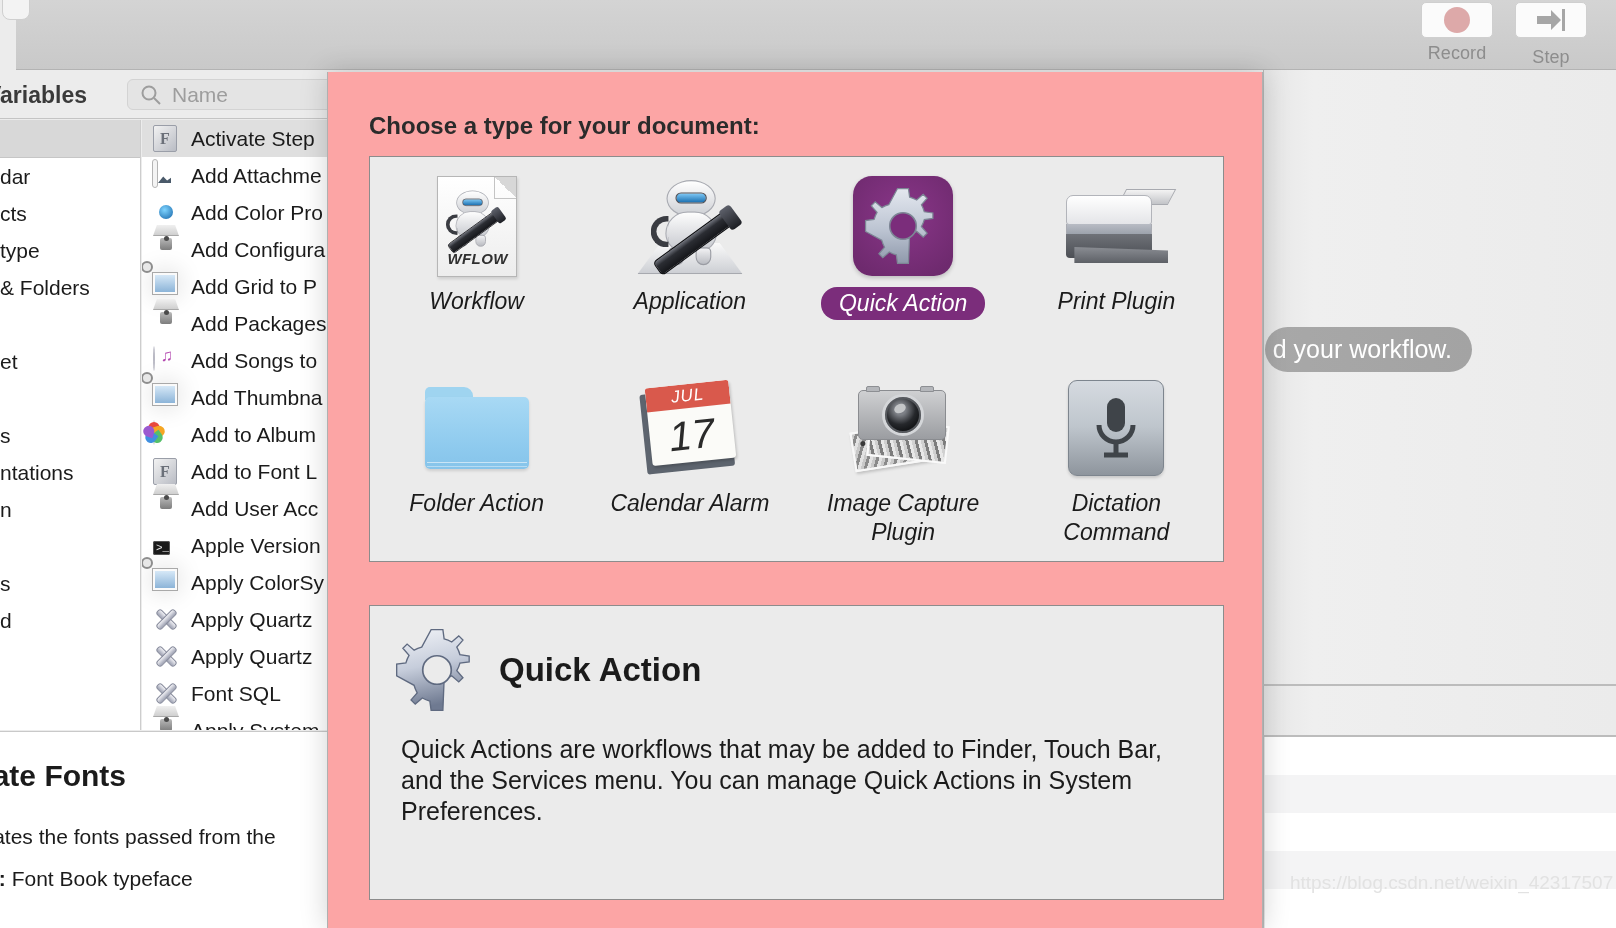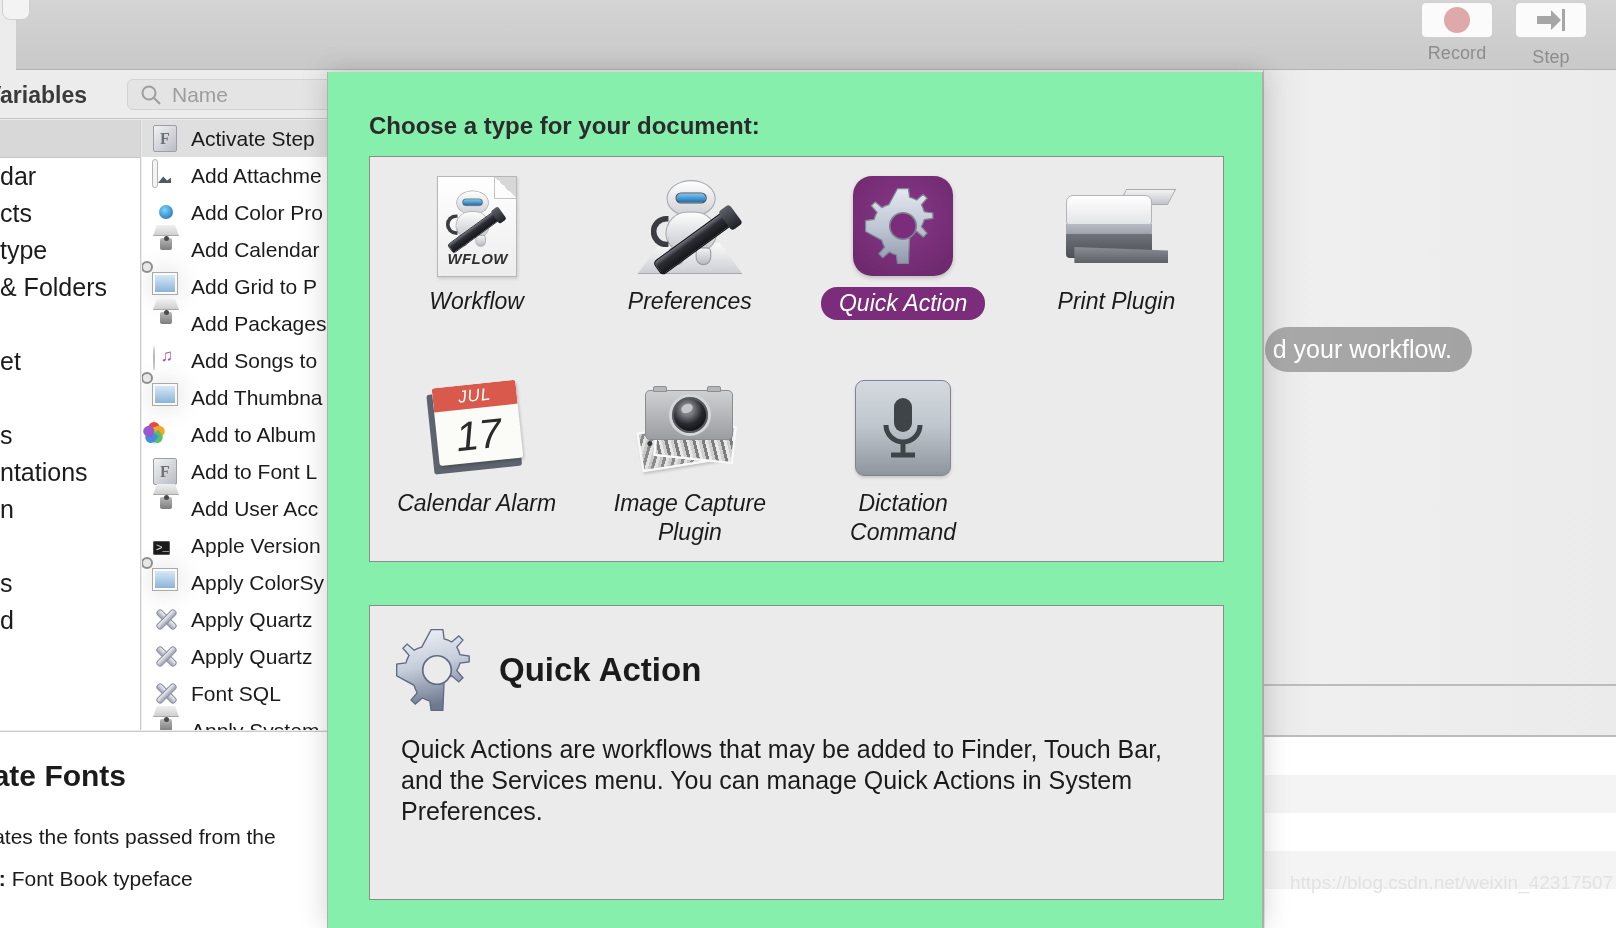--- a/index.html
+++ b/index.html
@@ -57,21 +57,21 @@
   .search-field .ph { font-size: 21px; color: #9d9d9d; }
 
   
   .sidebar {
     position: absolute; left: 0; top: 120px; width: 141px; height: 610px;
     background: #ffffff; border-right: 1px solid #cdcdcd;
   }
   .sb-head { height: 38px; background: #d8d8d8; border-bottom: 1px solid #c6c6c6; }
   .sb-item {
     height: 37px; display: flex; align-items: center;
-    font-size: 25px; color: #1b1b1b; padding-left: 0px;
+    font-size: 21px; color: #1b1b1b; padding-left: 0px;
     white-space: nowrap; overflow: hidden;
   }
   .sb-spacer { height: 37px; }
 
   
   .lib-list {
     position: absolute; left: 142px; top: 120px; width: 480px; height: 610px;
     background: #ffffff; overflow: hidden;
   }
   .lib-row {
@@ -213,21 +213,21 @@
   .band.w { background: #ffffff; }
   .band.g { background: #f4f4f5; }
   .watermark {
     position: absolute; left: 1290px; top: 872px;
     font-size: 19px; color: #e2e2e2; white-space: nowrap;
   }
 
   
   .sheet {
     position: absolute; left: 327px; top: 72px; width: 936px; height: 856px;
-    background: #86efac;
+    background: #fca5a5;
     border-left: 1px solid #b0b0b0; border-right: 1px solid #b0b0b0;
     box-shadow: 0 0 26px rgba(0,0,0,.18);
   }
   .sheet-title {
     position: absolute; left: 41px; top: 40px;
     font-size: 24px; font-weight: bold; color: #2b2b2b;
   }
   .type-box {
     position: absolute; left: 41px; top: 84px; width: 855px; height: 406px;
     border: 1px solid #8c8c8c; background: #ebebeb;
@@ -544,21 +544,21 @@
         <span>Add Attachme</span>
       </div>
       <div class="lib-row">
         <span class="lib-ico"><span class="ic-qt"></span></span>
         <span>Add Color Pro</span>
       </div>
       <div class="lib-row">
         <span class="lib-ico">
           <span class="ic-pkg"><span class="plate"></span><span class="box"></span><span class="knob"></span></span>
         </span>
-        <span>Add Calendar</span>
+        <span>Add Configura</span>
       </div>
       <div class="lib-row">
         <span class="lib-ico">
           <span class="ic-grid"><span class="sheet"></span><span class="mag"></span></span>
         </span>
         <span>Add Grid to P</span>
       </div>
       <div class="lib-row">
         <span class="lib-ico">
           <span class="ic-pkg"><span class="plate"></span><span class="box"></span><span class="knob"></span></span>
@@ -691,21 +691,21 @@
               <div class="plate"></div>
               <div class="head"></div>
                 <div class="visor"></div>
               <div class="body"></div>
               <div class="armL"></div>
               <div class="leg legL"></div>
                 <div class="leg legR"></div>
               <div class="tube"></div>
             </div>
           </div>
-          <div class="type-label">Preferences</div>
+          <div class="type-label">Application</div>
         </div>
 
         <div class="type-cell selected">
           <div class="type-art">
             <div class="qa-tile">
               <svg width="78" height="78" viewBox="0 0 100 100">
                 <defs>
                   <linearGradient id="gq" x1="0" y1="0" x2="0" y2="1">
                     <stop offset="0" stop-color="#e4e8ef"></stop>
                     <stop offset="0.55" stop-color="#bcc4d2"></stop>
@@ -728,20 +728,29 @@
               <div class="tray-top"></div>
               <div class="top"></div>
               <div class="stripe"></div>
               <div class="base"></div>
               <div class="out"></div>
             </div>
           </div>
           <div class="type-label">Print Plugin</div>
         </div>
 
+        <div class="type-cell">
+          <div class="type-art">
+            <div class="folder">
+                <div class="tab"></div>
+                <div class="bodyf"></div>
+              </div>
+          </div>
+          <div class="type-label">Folder Action</div>
+        </div>
 
         <div class="type-cell">
           <div class="type-art">
             <div class="cal">
               <div class="back"></div>
               <div class="front">
                 <div class="hdr">JUL</div>
                 <div class="day">17</div>
               </div>
             </div>

